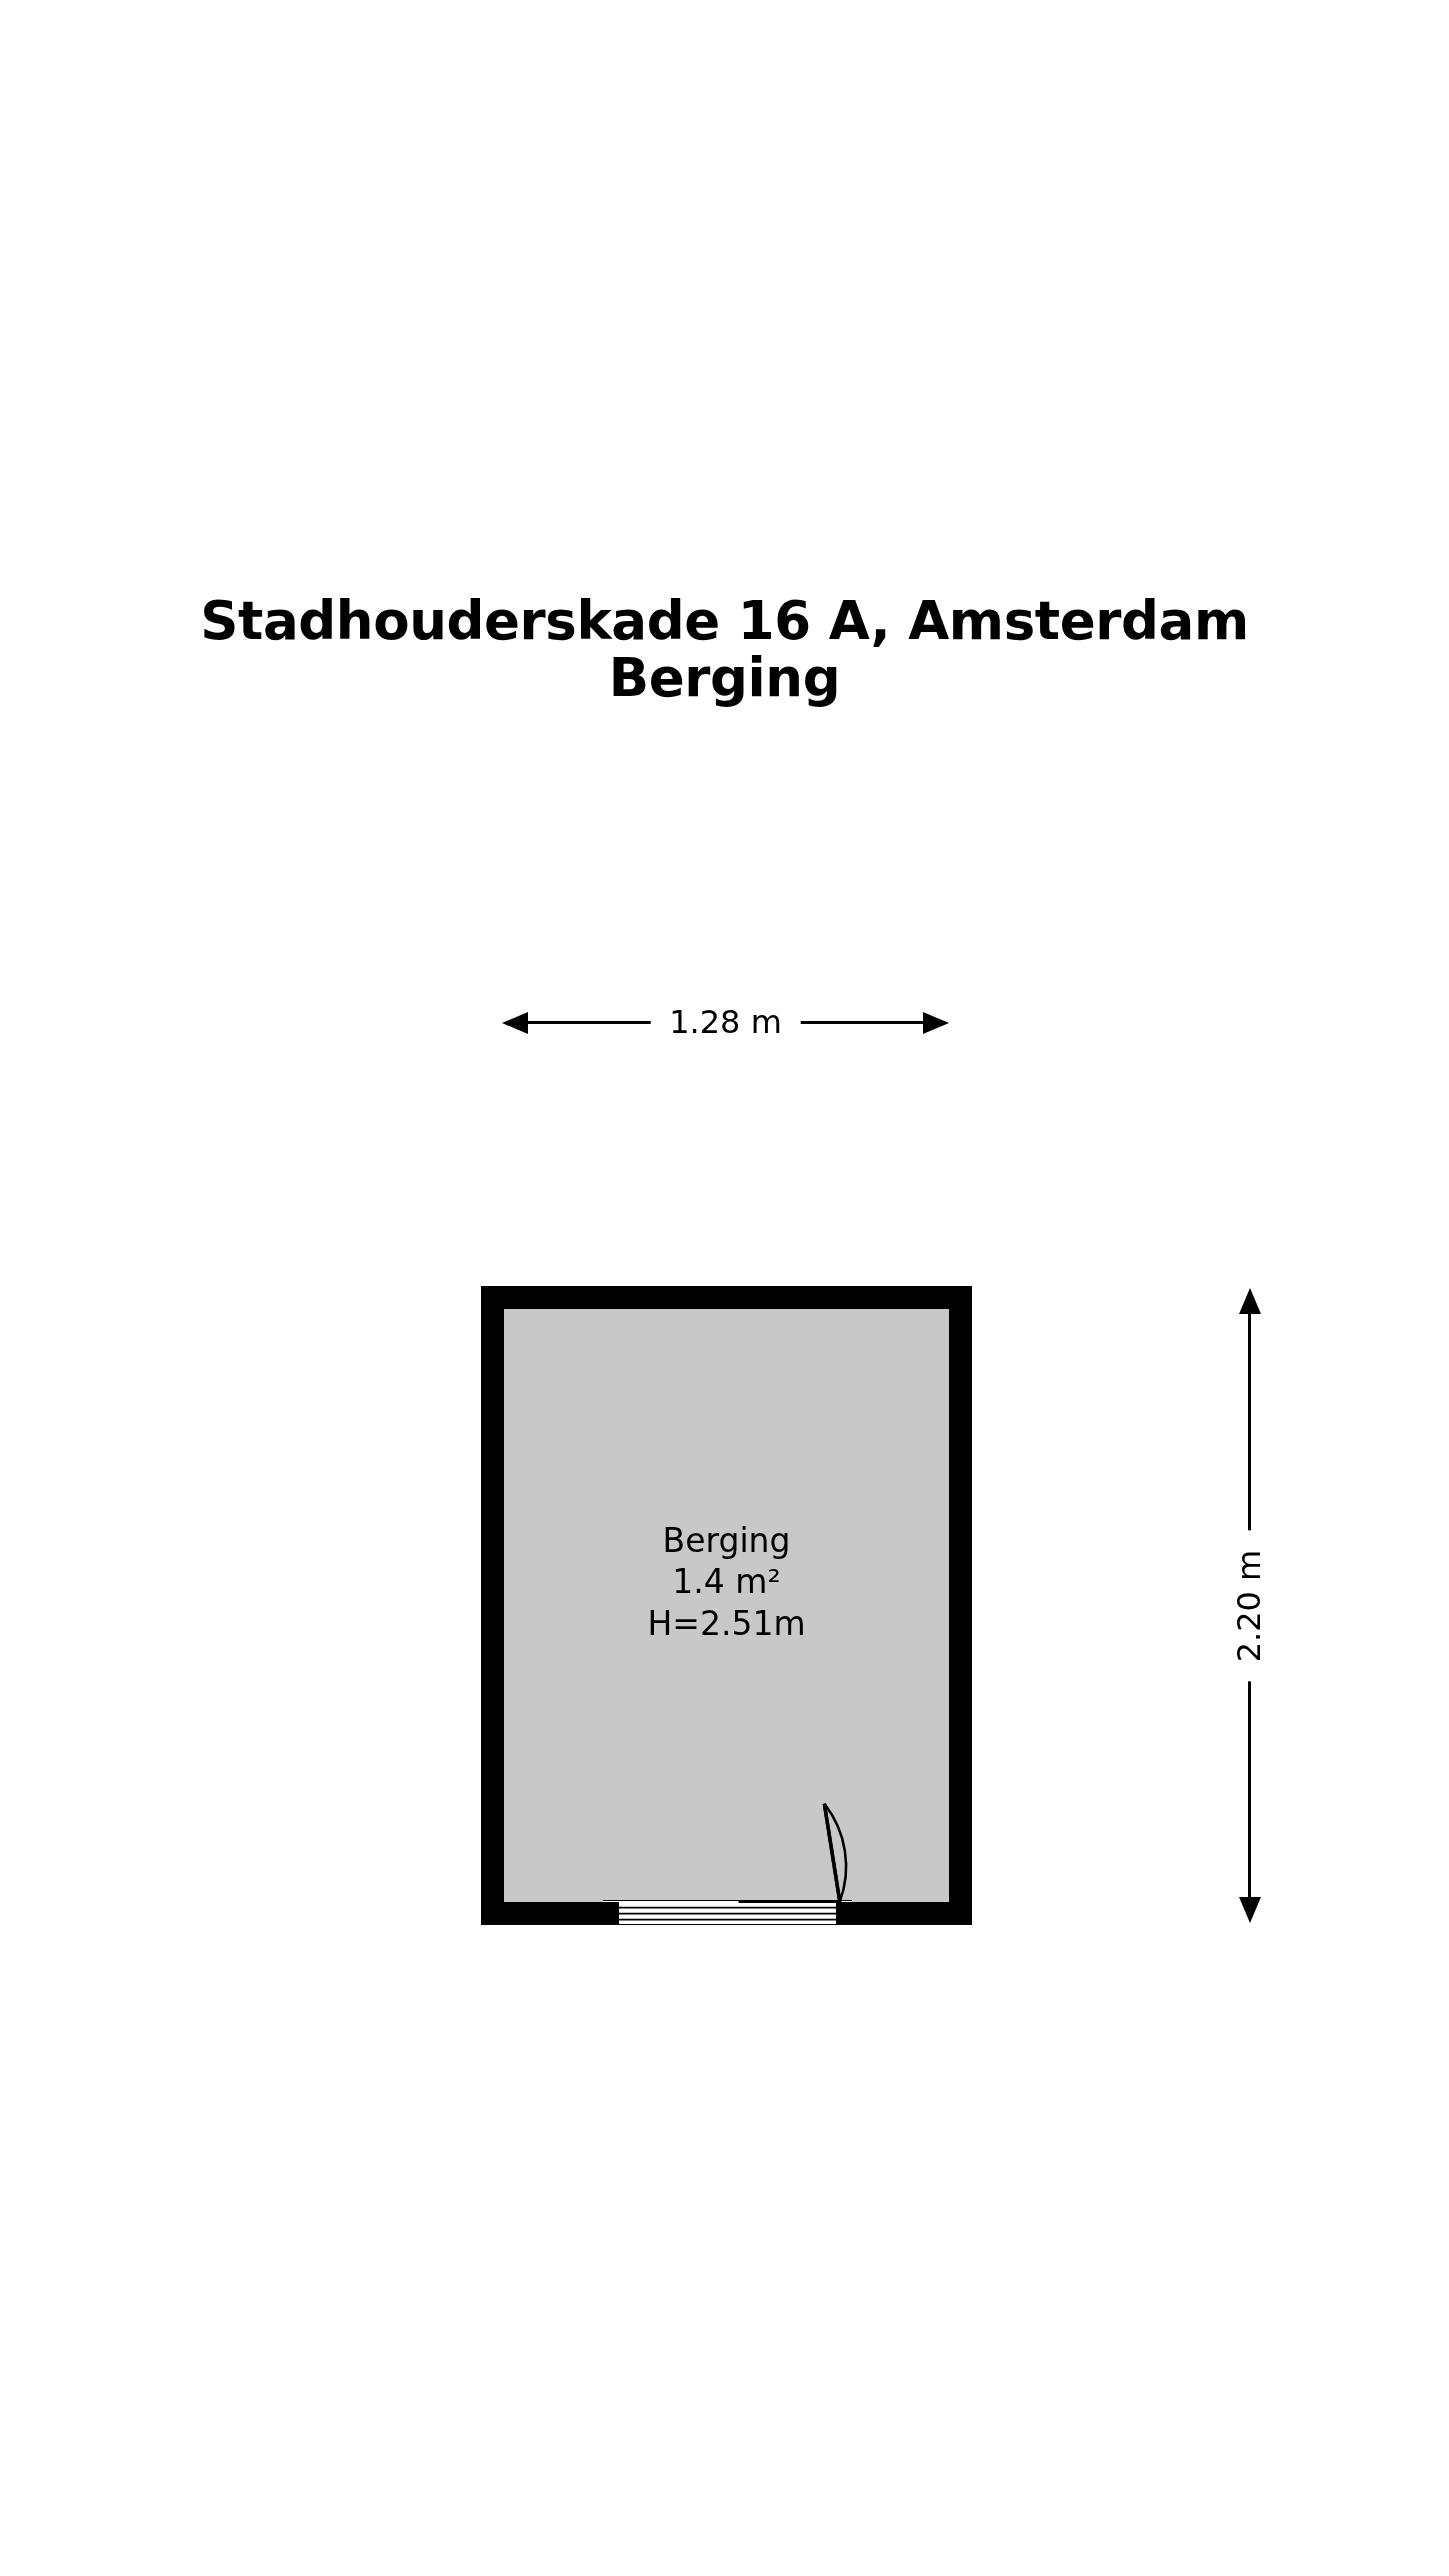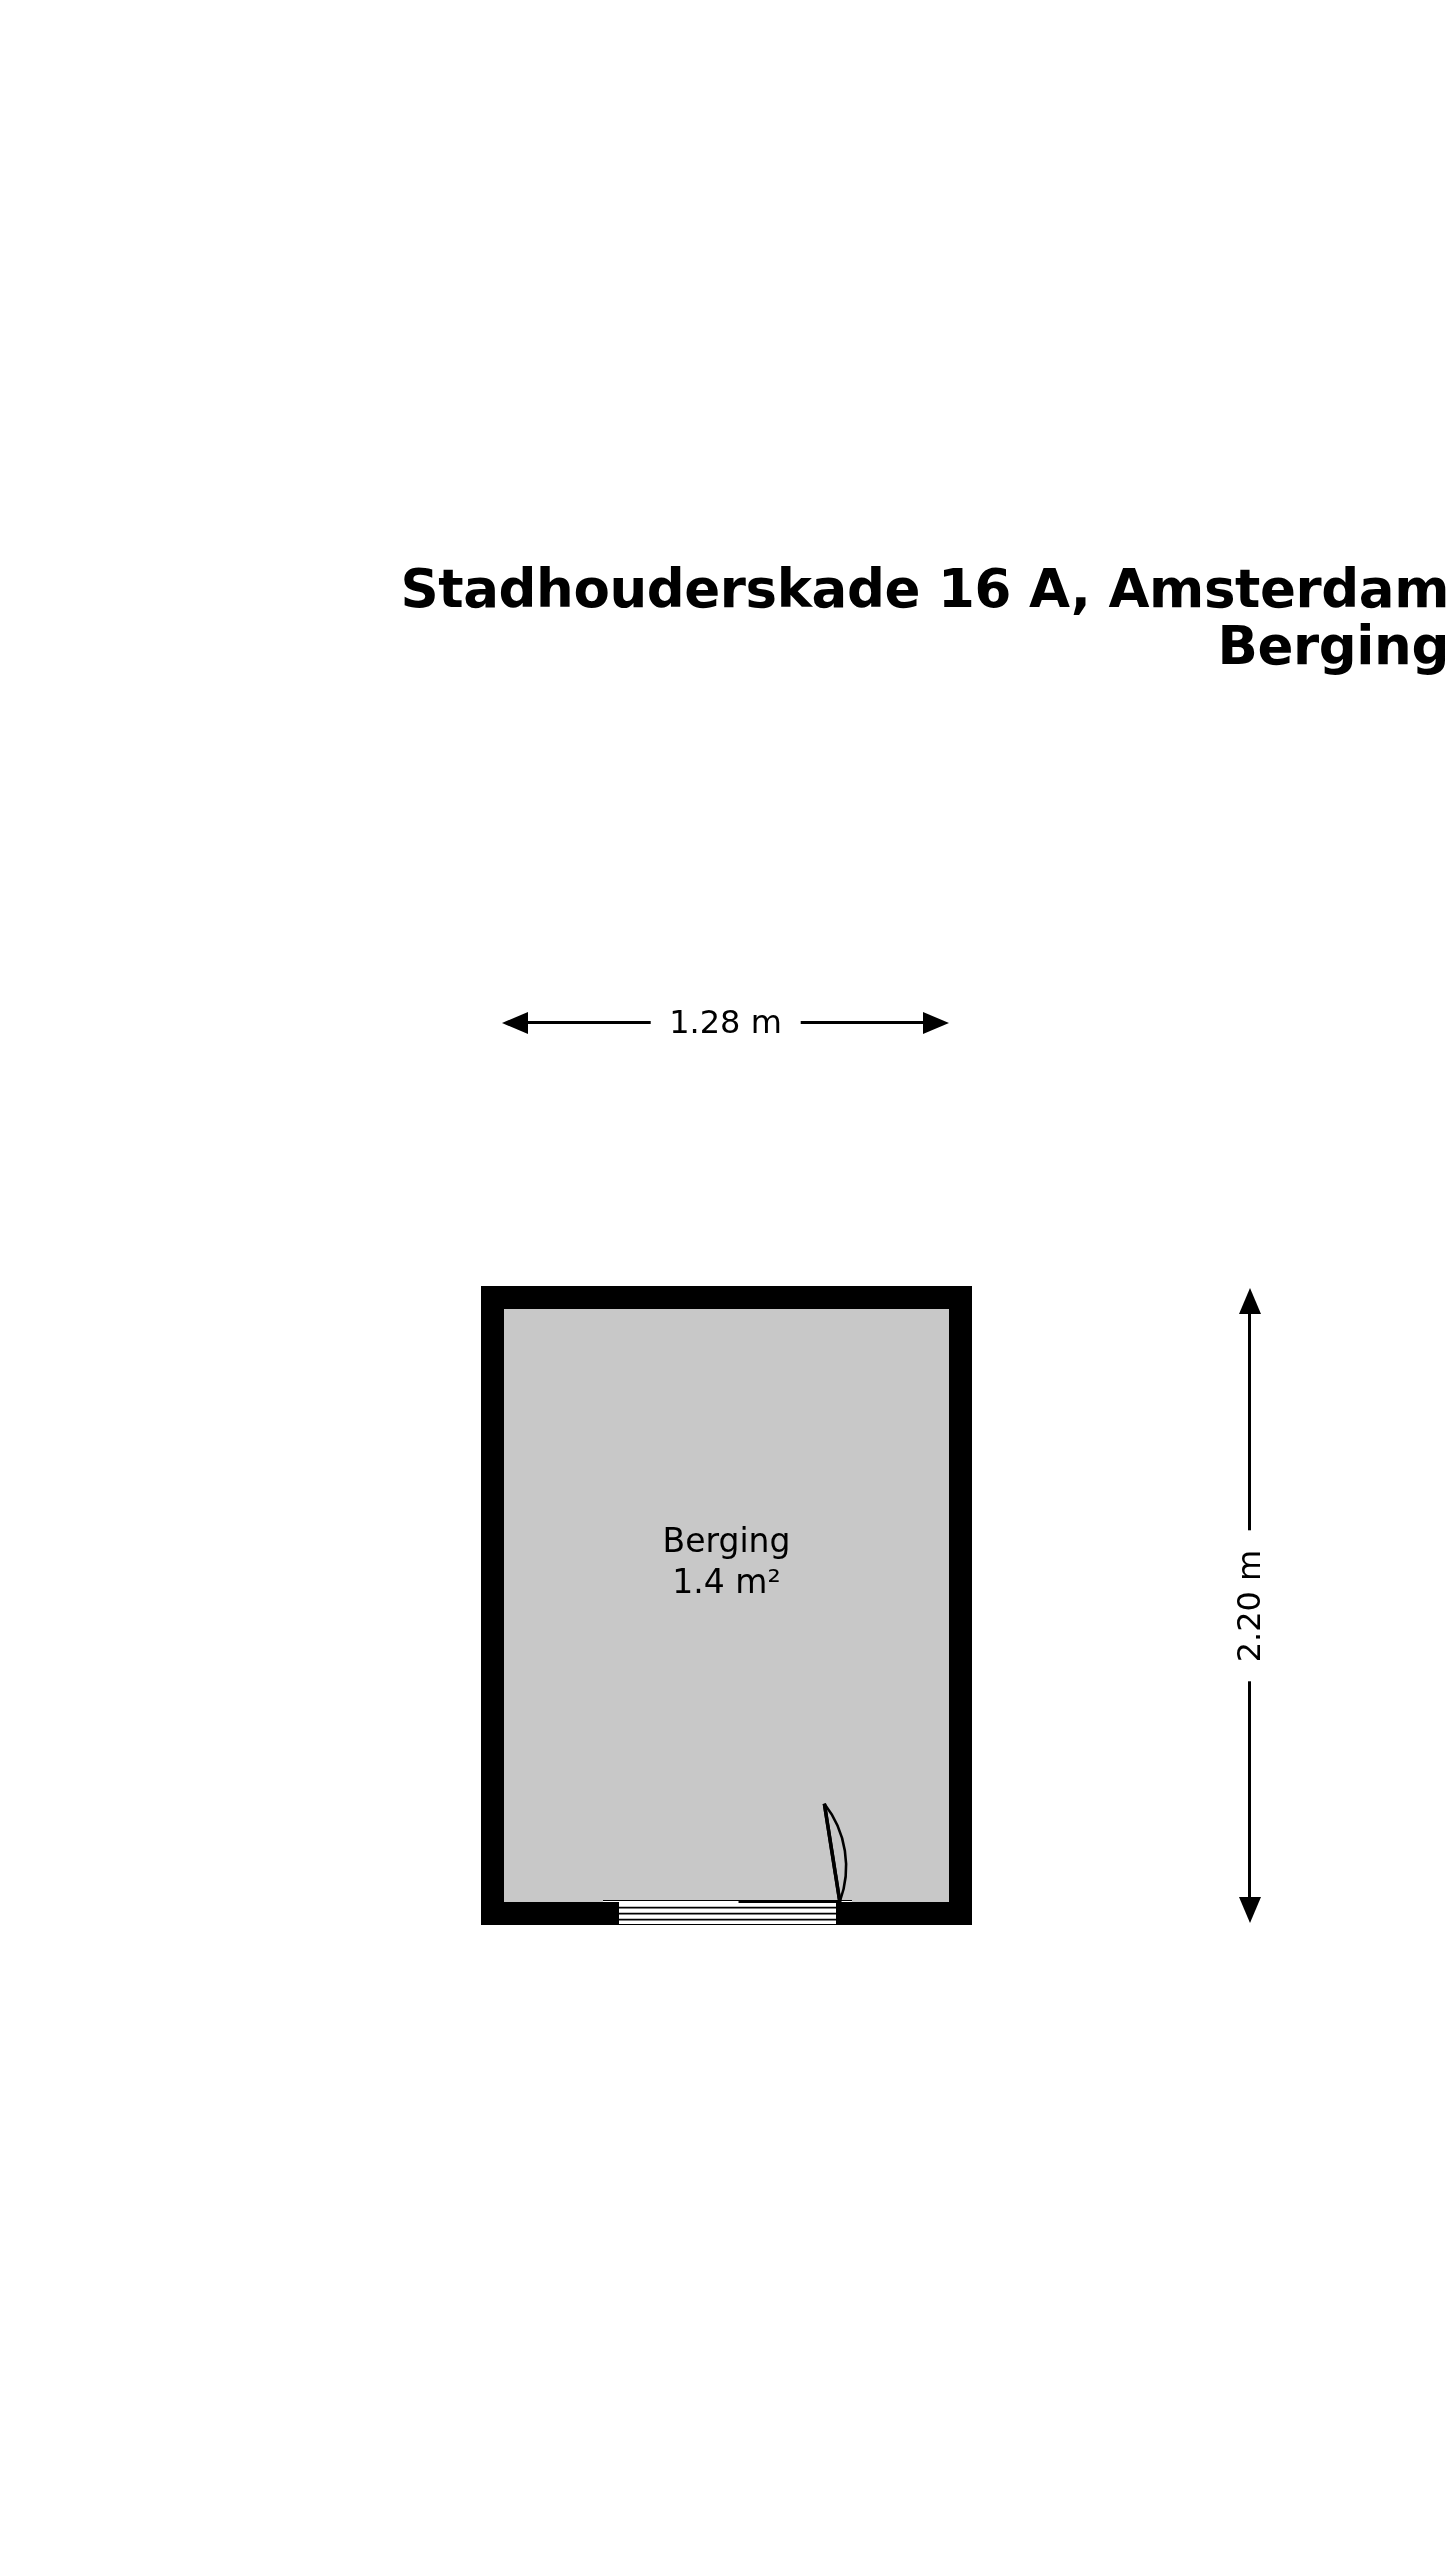--- a/index.html
+++ b/index.html
@@ -11,24 +11,24 @@
     width: 1449px;
     height: 2576px;
     position: relative;
     font-family: "DejaVu Sans", sans-serif;
     overflow: hidden;
   }
 
   
   #title-block {
     position: absolute;
-    top: 560px;
+    top: 592px;
     left: 0;
     width: 1449px;
-    text-align: right;
+    text-align: center;
   }
   #title-line1 {
     font-size: 53px;
     font-weight: bold;
     color: #000000;
     line-height: 1.08;
     letter-spacing: -0.4px;
     white-space: nowrap;
   }
   #title-line2 {
@@ -228,20 +228,21 @@
   <div id="dim-right-label">2.20 m</div>
 </div>
 
 <div id="floorplan">
   <div id="room-outer"></div>
   <div id="room-inner"></div>
 
   <div id="room-label">
     <span class="line">Berging</span>
     <span class="line">1.4 m²</span>
+    <span class="line">H=2.51m</span>
   </div>
 
   <div id="door-opening"></div>
   <div id="door-jamb-left"></div>
   <div id="door-jamb-right"></div>
 
   <svg id="door-swing" viewBox="0 0 572 744">
 
     <path d="M 418 717 L 400 603" stroke="#000000" stroke-width="4" fill="none"></path>
     <path d="M 400 603 A 118 118 0 0 1 418 717" stroke="#000000" stroke-width="3" fill="none"></path>

